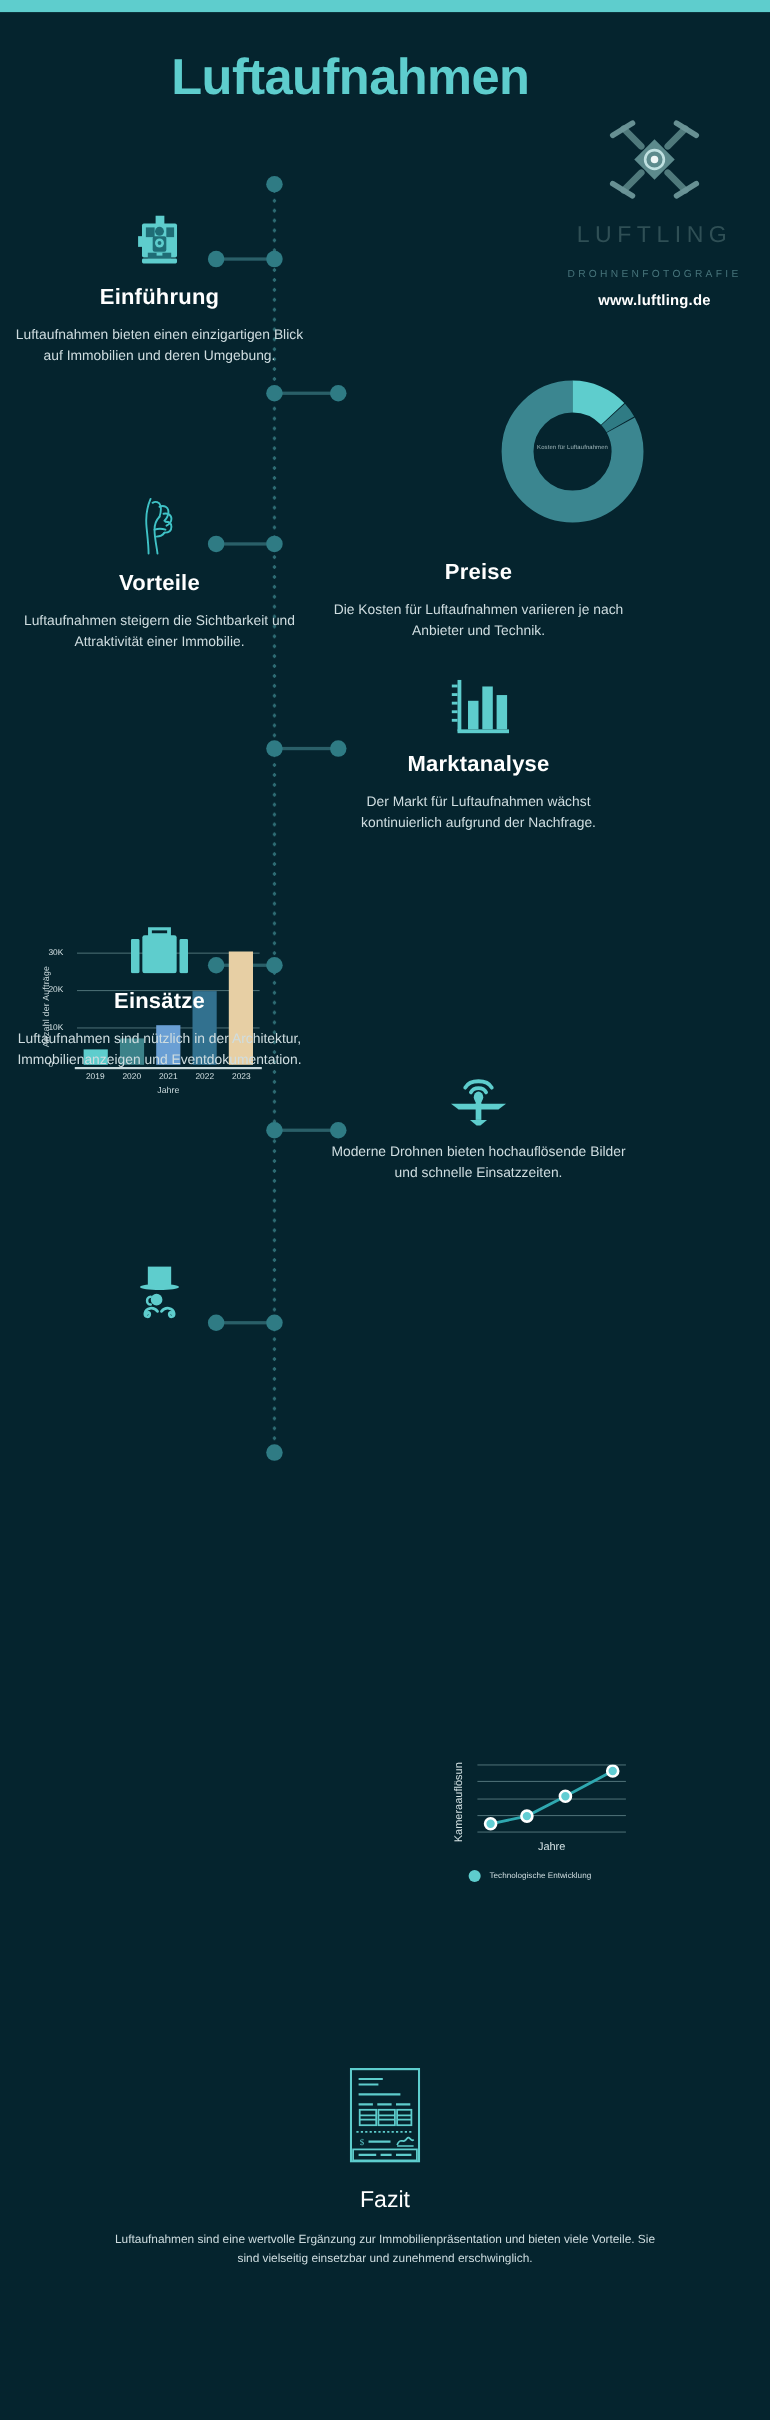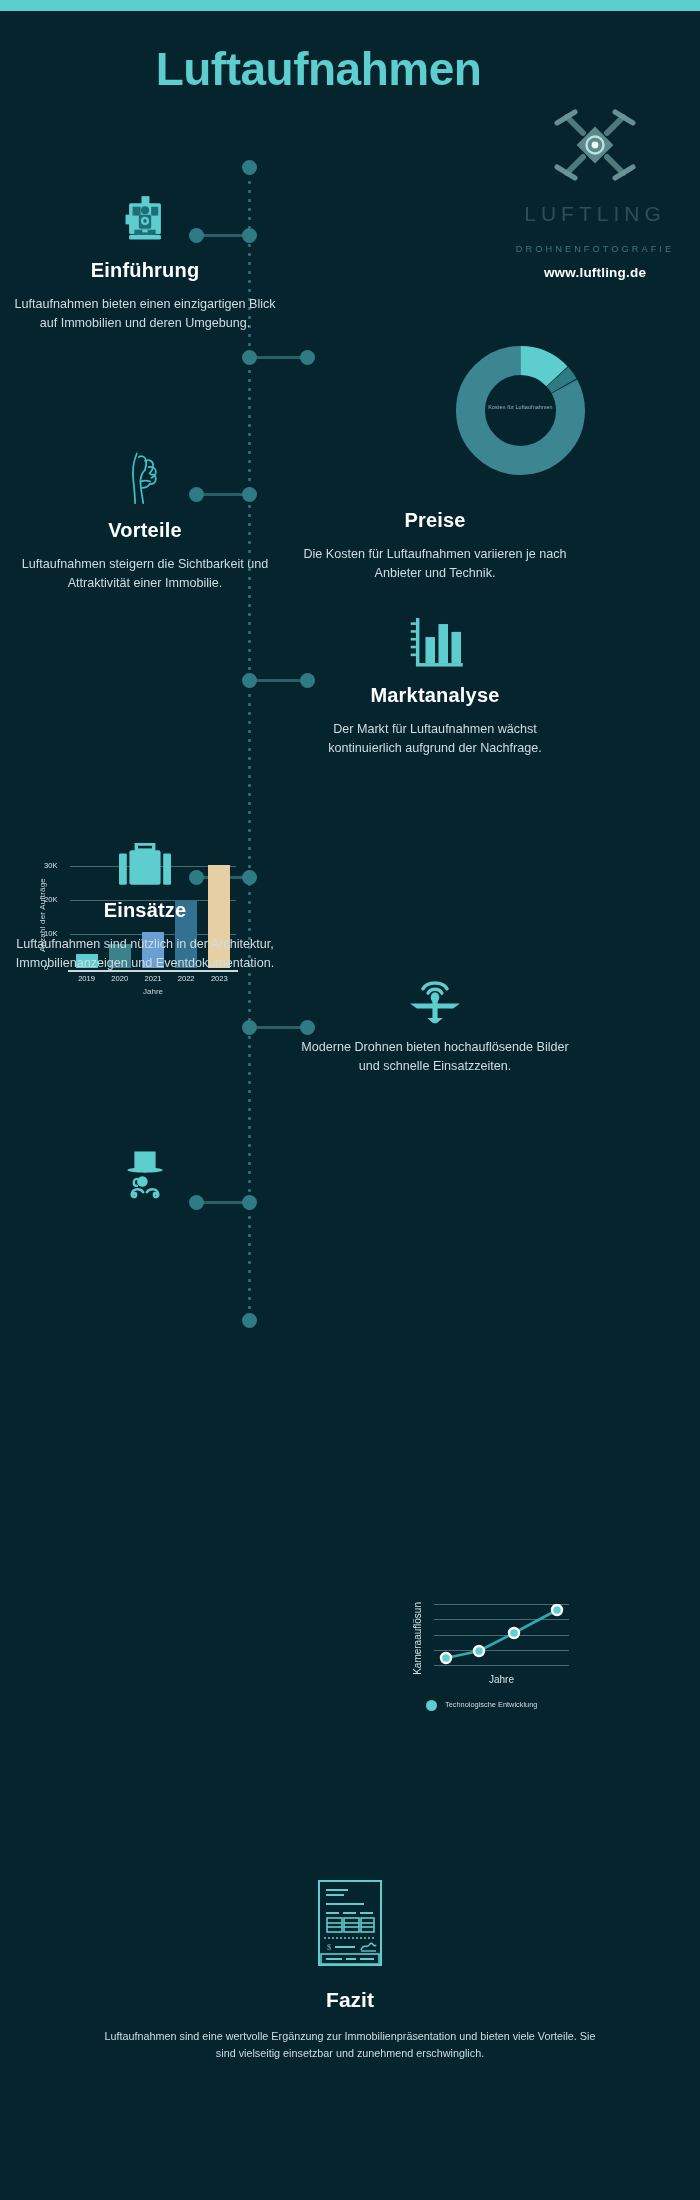--- a/index.html
+++ b/index.html
@@ -65,21 +65,21 @@
                font-size:10px; color:#d4e2e4; }
   .lc-plot { position:absolute; left:24px; top:8px; width:135px; height:62px; }
   .lc-grid { position:absolute; left:0; width:135px; height:1px; background:#5a7d83; opacity:0.8; }
   .lc-xlabel { position:absolute; left:24px; top:78px; width:135px; text-align:center; font-size:10px; color:#d4e2e4; }
   .lc-legend { position:absolute; left:16px; top:104px; display:flex; gap:8px; }
   .lc-legend-dot { width:11px; height:11px; border-radius:50%; background:#5ecdcd; }
   .lc-legend-text { font-size:7.4px; color:#cfdde0; }
 
   
   .footer { position:absolute; left:100px; top:1880px; width:500px; text-align:center; }
-  .footer h2 { font-size:21px; font-weight:bold; color:#ffffff; margin-top:22px; }
+  .footer h2 { font-size:21px; font-weight:normal; color:#ffffff; margin-top:22px; }
   .footer p { font-size:10.8px; color:#cfdde0; line-height:1.6; margin-top:16px; }
 </style>
 </head>
 <body>
 
 <div class="top-bar"></div>
 
 <div class="header">
   <div class="title">Luftaufnahmen</div>
 </div>

